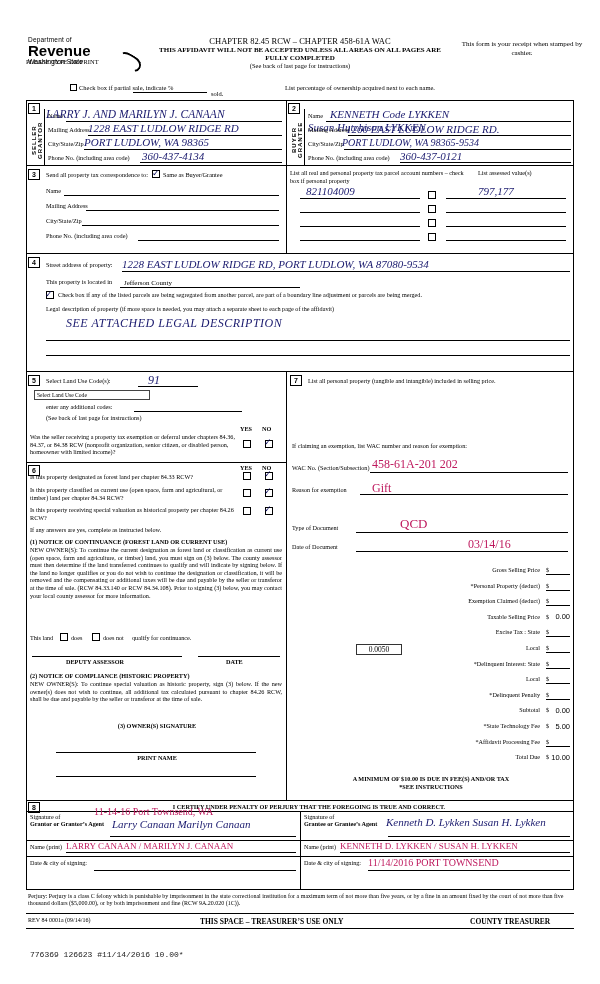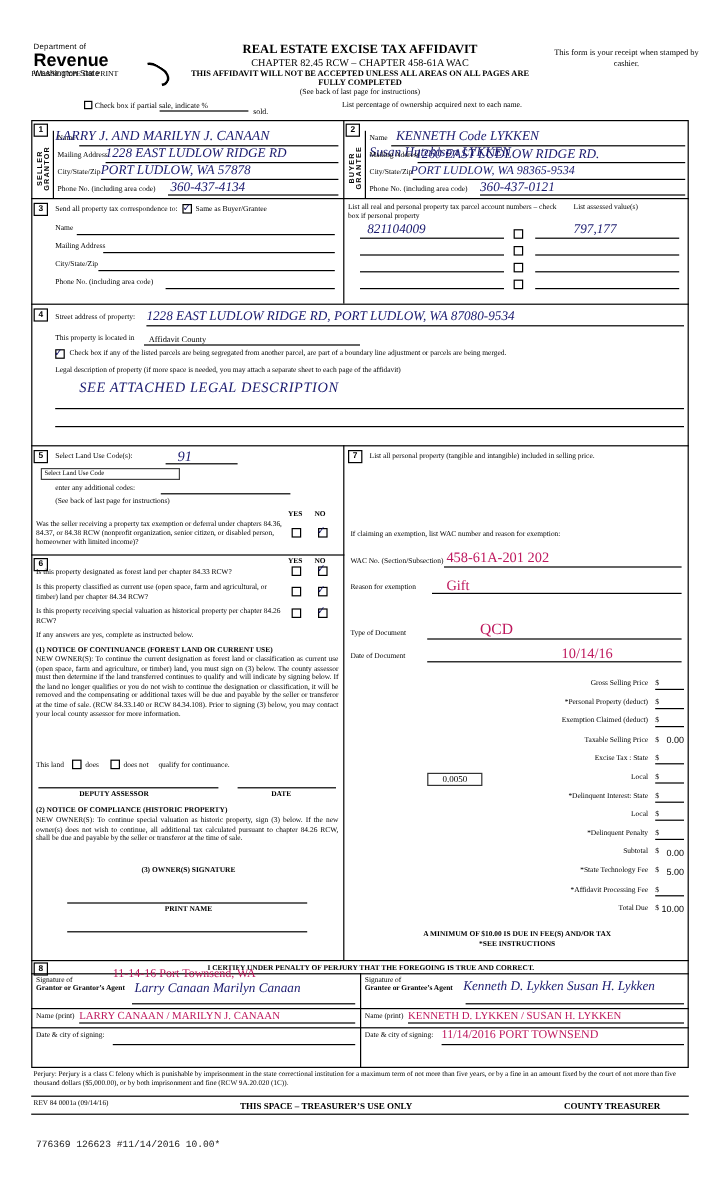--- a/index.html
+++ b/index.html
@@ -74,21 +74,20 @@
 <div class="page">
 
   <div class="dept">
     <div class="d1">Department of</div>
     <div class="d2">Revenue</div>
     <div class="d3">Washington State</div>
     <div class="swoosh"></div>
   </div>
 
   <div class="title">
-    <div class="t1">REAL ESTATE EXCISE TAX AFFIDAVIT</div>
     <div class="t2">CHAPTER 82.45 RCW – CHAPTER 458-61A WAC</div>
     <div class="t3">THIS AFFIDAVIT WILL NOT BE ACCEPTED UNLESS ALL AREAS ON ALL PAGES ARE FULLY COMPLETED</div>
     <div class="t4">(See back of last page for instructions)</div>
   </div>
 
   <div class="receipt">This form is your receipt when stamped by cashier.</div>
   <div class="typeprint">PLEASE TYPE OR PRINT</div>
 
   <div class="partialrow">
     <span class="cb"></span><span>Check box if partial sale, indicate %</span>
@@ -120,21 +119,21 @@
   <div class="sectlbl" style="left:48px; top:112px;">Name</div>
   <div class="fl" style="left:66px; top:121px; width:216px;"></div>
   <div class="hand" style="left:46px; top:108px; font-size:11.5px;">LARRY J. AND MARILYN J. CANAAN</div>
 
   <div class="sectlbl" style="left:48px; top:126px;">Mailing Address</div>
   <div class="fl" style="left:88px; top:135px; width:194px;"></div>
   <div class="hand" style="left:88px; top:122px;">1228 EAST LUDLOW RIDGE RD</div>
 
   <div class="sectlbl" style="left:48px; top:140px;">City/State/Zip</div>
   <div class="fl" style="left:84px; top:149px; width:198px;"></div>
-  <div class="hand" style="left:84px; top:136px;">PORT LUDLOW, WA 57878</div>
+  <div class="hand" style="left:84px; top:136px;">PORT LUDLOW, WA 98365</div>
 
   <div class="sectlbl" style="left:48px; top:154px;">Phone No. (including area code)</div>
   <div class="fl" style="left:140px; top:162px; width:142px;"></div>
   <div class="hand" style="left:142px; top:150px;">360-437-4134</div>
 
   <div class="numbox" style="left:288px; top:103px;">2</div>
   <div class="vlabel" style="left:291px; top:118px; height:44px; width:10px;">BUYER GRANTEE</div>
 
   <div class="sectlbl" style="left:308px; top:112px;">Name</div>
   <div class="fl" style="left:326px; top:121px; width:245px;"></div>
@@ -189,21 +188,21 @@
   <div class="cbx" style="left:428px; top:233px;"></div>
   <div class="fl" style="left:446px; top:240px; width:120px;"></div>
 
   <div class="numbox" style="left:28px; top:257px;">4</div>
   <div class="sectlbl" style="left:46px; top:261px;">Street address of property:</div>
   <div class="fl" style="left:122px; top:271px; width:448px;"></div>
   <div class="hand" style="left:122px; top:258px;">1228 EAST LUDLOW RIDGE RD, PORT LUDLOW, WA 87080-9534</div>
 
   <div class="sectlbl" style="left:46px; top:278px;">This property is located in</div>
   <div class="fl" style="left:120px; top:287px; width:180px;"></div>
-  <div class="sectlbl" style="left:124px; top:279px; font-size:7px;">Affidavit County</div>
+  <div class="sectlbl" style="left:124px; top:279px; font-size:7px;">Jefferson County</div>
 
   <div class="cbx" style="left:46px; top:291px;"></div>
   <div class="chk" style="left:45px; top:290px;">✓</div>
   <div class="sm" style="position:absolute; left:58px; top:291px; width:500px;">Check box if any of the listed parcels are being segregated from another parcel, are part of a boundary line adjustment or parcels are being merged.</div>
 
   <div class="sm" style="position:absolute; left:46px; top:305px; width:420px;">Legal description of property (if more space is needed, you may attach a separate sheet to each page of the affidavit)</div>
   <div class="hand" style="left:66px; top:316px; font-size:12px; letter-spacing:.5px;">SEE  ATTACHED  LEGAL  DESCRIPTION</div>
   <div class="fl" style="left:46px; top:340px; width:524px;"></div>
   <div class="fl" style="left:46px; top:355px; width:524px;"></div>
 
@@ -281,21 +280,21 @@
   <div class="sm" style="position:absolute; left:292px; top:486px;">Reason for exemption</div>
   <div class="fl" style="left:360px; top:494px; width:208px;"></div>
   <div class="handk" style="left:372px; top:481px; font-size:12px;">Gift</div>
 
   <div class="sm" style="position:absolute; left:292px; top:524px;">Type of Document</div>
   <div class="fl" style="left:356px; top:532px; width:212px;"></div>
   <div class="handk" style="left:400px; top:516px; font-size:13px;">QCD</div>
 
   <div class="sm" style="position:absolute; left:292px; top:543px;">Date of Document</div>
   <div class="fl" style="left:356px; top:551px; width:212px;"></div>
-  <div class="handk" style="left:468px; top:537px; font-size:12px;">10/14/16</div>
+  <div class="handk" style="left:468px; top:537px; font-size:12px;">03/14/16</div>
 
   <div id="money-rows">
       <div class="sm" style="position: absolute; left: 300px; top: 566px; width: 240px; text-align: right;">Gross Selling Price</div>
       <div class="sm" style="position: absolute; left: 546px; top: 566px;">$</div>
       <div class="fl" style="left: 546px; top: 574px; width: 24px;"></div>
       <div class="sm" style="position: absolute; left: 300px; top: 581.6px; width: 240px; text-align: right;">*Personal Property (deduct)</div>
       <div class="sm" style="position: absolute; left: 546px; top: 581.6px;">$</div>
       <div class="fl" style="left: 546px; top: 589.6px; width: 24px;"></div>
       <div class="sm" style="position: absolute; left: 300px; top: 597.2px; width: 240px; text-align: right;">Exemption Claimed (deduct)</div>
       <div class="sm" style="position: absolute; left: 546px; top: 597.2px;">$</div>

